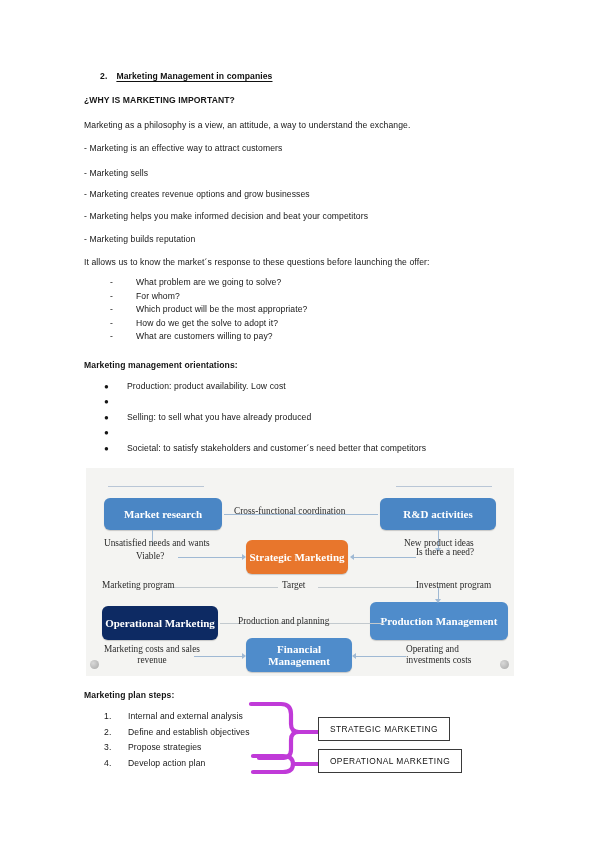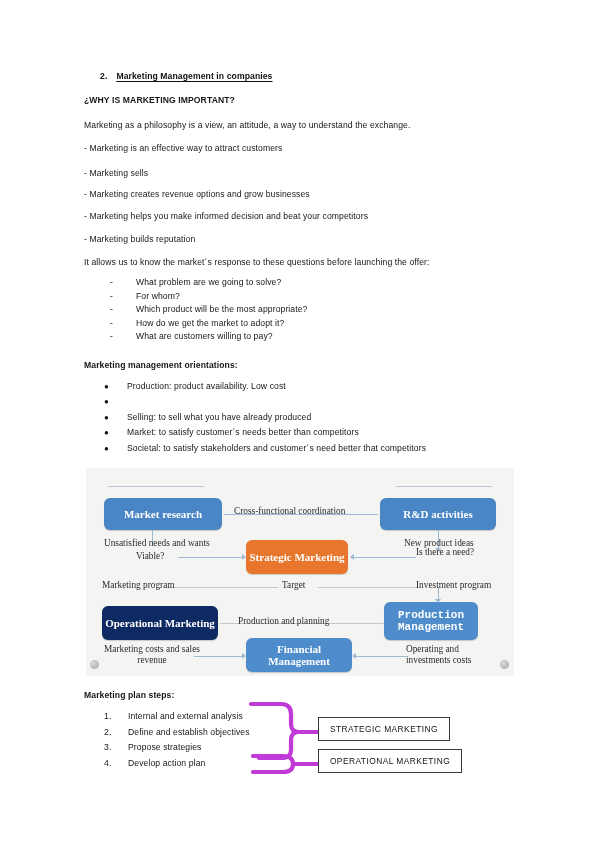--- a/index.html
+++ b/index.html
@@ -125,21 +125,21 @@
     <div class="dash-item">
         <span class="mk">-</span>
         <span>For whom?</span>
       </div>
     <div class="dash-item">
         <span class="mk">-</span>
         <span>Which product will be the most appropriate?</span>
       </div>
     <div class="dash-item">
         <span class="mk">-</span>
-        <span>How do we get the market to adopt it?</span>
+        <span>How do we get the solve to adopt it?</span>
       </div>
     <div class="dash-item">
         <span class="mk">-</span>
         <span>What are customers willing to pay?</span>
       </div>
   </div>
 
   <div class="p heading-purple" style="top:360px;">Marketing management orientations:</div>
 
   <div class="bul-list">
@@ -149,38 +149,37 @@
       </div>
     <div class="bul-item">
         <span class="mk">●</span>
       </div>
     <div class="bul-item">
         <span class="mk">●</span>
         <span>Selling: to sell what you have already produced</span>
       </div>
     <div class="bul-item">
         <span class="mk">●</span>
-        <span>Market: to satisfy customer´s needs better than competitors</span>
       </div>
     <div class="bul-item">
         <span class="mk">●</span>
         <span>Societal: to satisfy stakeholders and customer´s need better that competitors</span>
       </div>
   </div>
 
   <div class="diagram">
 
     <div class="dg-rule l"></div>
     <div class="dg-rule r"></div>
 
     <div class="box blue" style="left:18px;top:30px;width:118px;height:32px;text-align:center;">Market research</div>
     <div class="box blue" style="left:294px;top:30px;width:116px;height:32px;">R&amp;D activities</div>
     <div class="box orange" style="left:160px;top:72px;width:102px;height:34px;">Strategic Marketing</div>
     <div class="box navy" style="left:16px;top:138px;width:116px;height:34px;">Operational Marketing</div>
-    <div class="box blue2" style="left:298px;top:134px;width:94px;height:38px;font-family:Liberation Mono, monospace;">Production Management</div>
+    <div class="box blue2" style="left:284px;top:134px;width:138px;height:38px;">Production Management</div>
     <div class="box blue2" style="left:160px;top:170px;width:106px;height:34px;">Financial Management</div>
 
     <div class="conn h" style="left:138px;top:46px;width:154px;"></div>
     <div class="conn v" style="left:66px;top:62px;height:16px;"></div>
     <div class="conn v" style="left:352px;top:62px;height:20px;"></div>
     <div class="arrow down" style="left:349px;top:80px;"></div>
     <div class="conn h" style="left:92px;top:89px;width:66px;"></div>
     <div class="arrow right" style="left:156px;top:86px;"></div>
     <div class="conn h" style="left:266px;top:89px;width:64px;"></div>
     <div class="arrow left" style="left:264px;top:86px;"></div>

